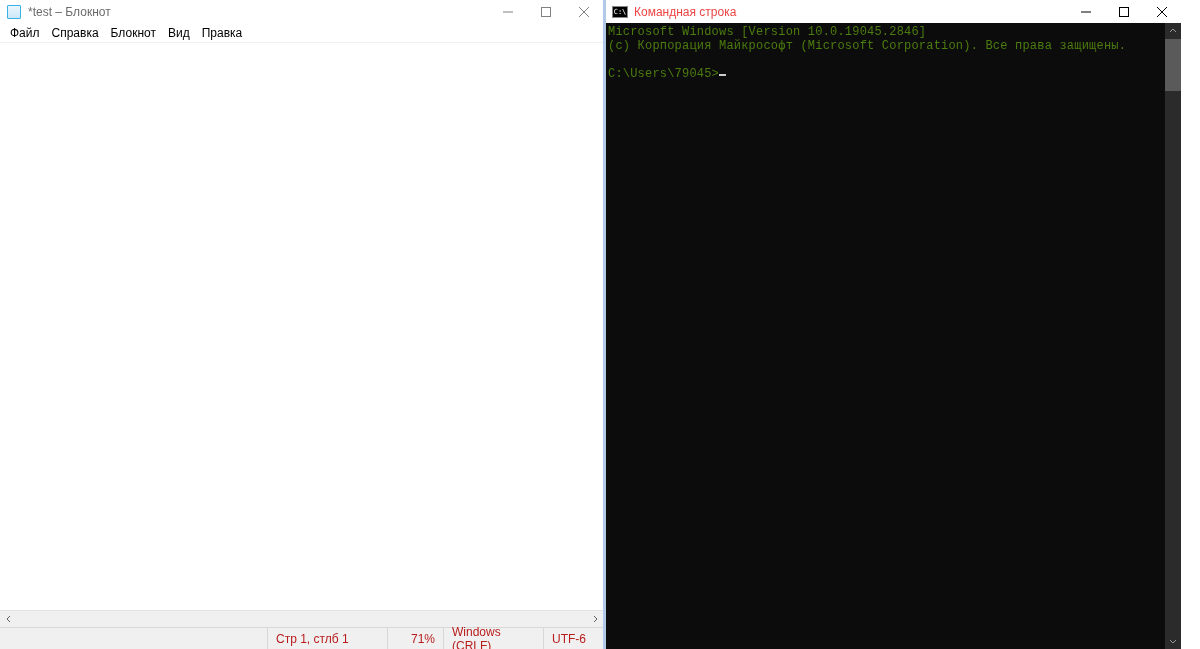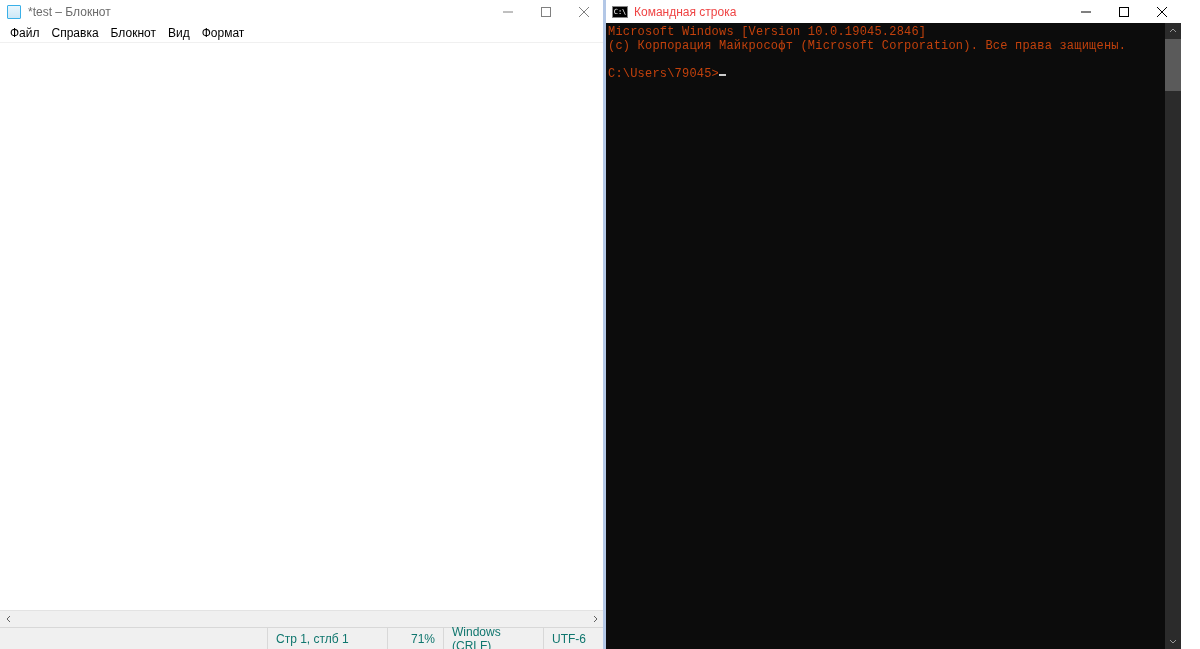--- a/index.html
+++ b/index.html
@@ -16,33 +16,33 @@
     .titlebar .win-controls .ctl { width: 38px; display: flex; align-items: center; justify-content: center; color: #808080; cursor: default; font-family: inherit; }
     .titlebar .win-controls .ctl svg { width: 10px; height: 10px; stroke: currentColor; stroke-width: 1; fill: none; }
 
     
     .menu-bar { height: 20px; display: flex; align-items: center; background: #fff; padding-left: 4px; color: #000; font-size: 12px; border-bottom: 1px solid #f0f0f0; }
     .menu-bar .menu-item { padding: 2px 6px; cursor: default; }
     .text-area { flex: 1; background: #fff; position: relative; overflow: hidden; }
     .text-area textarea { width: 100%; height: 100%; border: none; resize: none; outline: none; font-family: Consolas, monospace; font-size: 13px; padding: 2px 4px; }
     .hscroll { height: 17px; background: #f0f0f0; display: flex; align-items: center; justify-content: space-between; border-top: 1px solid #e3e3e3; }
     .hscroll .arrow { width: 17px; height: 17px; display: flex; align-items: center; justify-content: center; color: #606060; }
-    .status-bar { height: 22px; display: flex; align-items: flex-start; background: #f0f0f0; border-top: 1px solid #d8d8d8; font-size: 12px; color: #0f766e; }
+    .status-bar { height: 22px; display: flex; align-items: flex-start; background: #f0f0f0; border-top: 1px solid #d8d8d8; font-size: 12px; color: #b91c1c; }
     .status-bar .cell { border-left: 1px solid #d8d8d8; height: 100%; display: flex; align-items: center; padding: 0 8px; }
     .status-bar .spacer { flex: 1; }
 
     .notepad-icon { width: 14px; height: 14px; border: 1px solid #3ab0e8; background: linear-gradient(#eaf6fd,#cde8f7); border-radius: 1px; }
 
     
     .cmd .titlebar { background: #fff; color: #000; }
     .cmd .titlebar .title-text { color: #ef4444; }
     .cmd .titlebar .win-controls .ctl { color: #000; }
     .cmd-icon { width: 16px; height: 12px; background: #000; color: #fff; font-size: 7px; font-family: monospace; display: flex; align-items: center; justify-content: center; border: 1px solid #888; }
     .cmd-body { flex: 1; background: #0c0c0c; display: flex; }
-    .cmd-text { flex: 1; color: #c2410c; font-family: Consolas, "Courier New", monospace; font-size: 12px; line-height: 14px; padding: 2px 2px; white-space: pre; letter-spacing: 0.2px; }
+    .cmd-text { flex: 1; color: #4d7c0f; font-family: Consolas, "Courier New", monospace; font-size: 12px; line-height: 14px; padding: 2px 2px; white-space: pre; letter-spacing: 0.2px; }
     .cmd-scroll { width: 16px; background: #2b2b2b; display: flex; flex-direction: column; align-items: center; }
     .cmd-scroll .sarrow { width: 100%; height: 16px; display: flex; align-items: center; justify-content: center; color: #9a9a9a; font-size: 9px; }
     .cmd-scroll .sthumb { width: 100%; height: 52px; background: #5a5a5a; }
     .cmd-scroll .strack { flex: 1; }
     .cursor { display: inline-block; width: 7px; height: 2px; background: #cccccc; vertical-align: baseline; margin-bottom: 1px; }
   </style>
 </head>
 <body>
 
 <div class="window notepad">
@@ -67,21 +67,21 @@
             <path d="M0 0 L10 10 M10 0 L0 10"></path>
           </svg>
       </div>
     </div>
   </div>
   <div class="menu-bar">
     <span class="menu-item">Файл</span>
     <span class="menu-item">Справка</span>
     <span class="menu-item">Блокнот</span>
     <span class="menu-item">Вид</span>
-    <span class="menu-item">Формат</span>
+    <span class="menu-item">Правка</span>
   </div>
   <div class="text-area">
     <textarea style=""></textarea>
   </div>
   <div class="hscroll">
     <span class="arrow">
       <svg width="8" height="8" viewBox="0 0 8 8">
           <path d="M5 1 L2 4 L5 7" stroke="#606060" stroke-width="1" fill="none"></path>
         </svg>
     </span>

